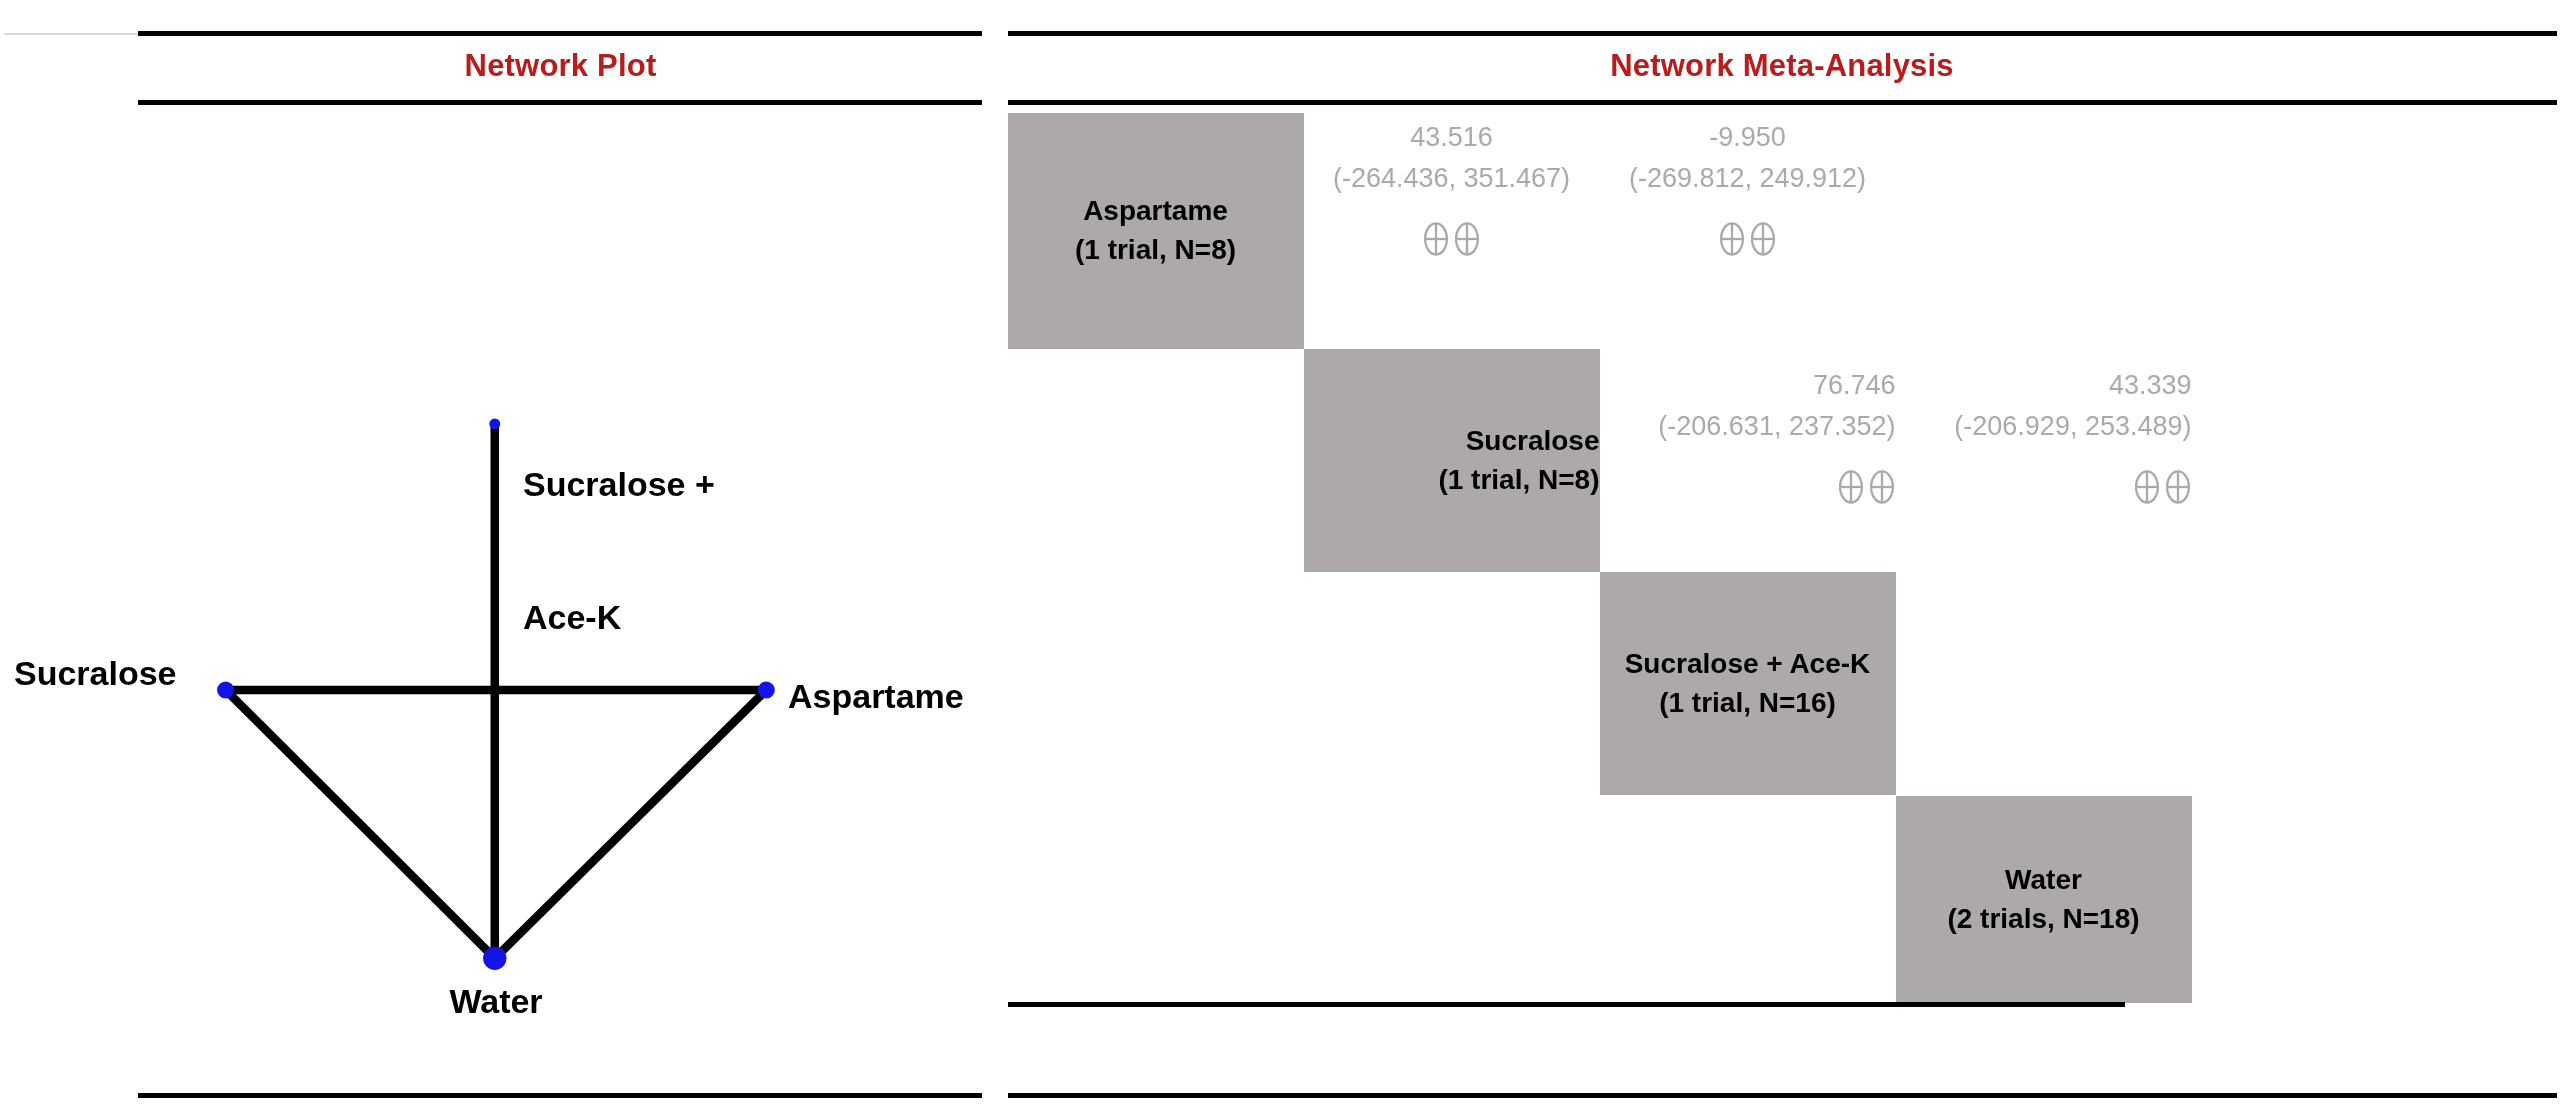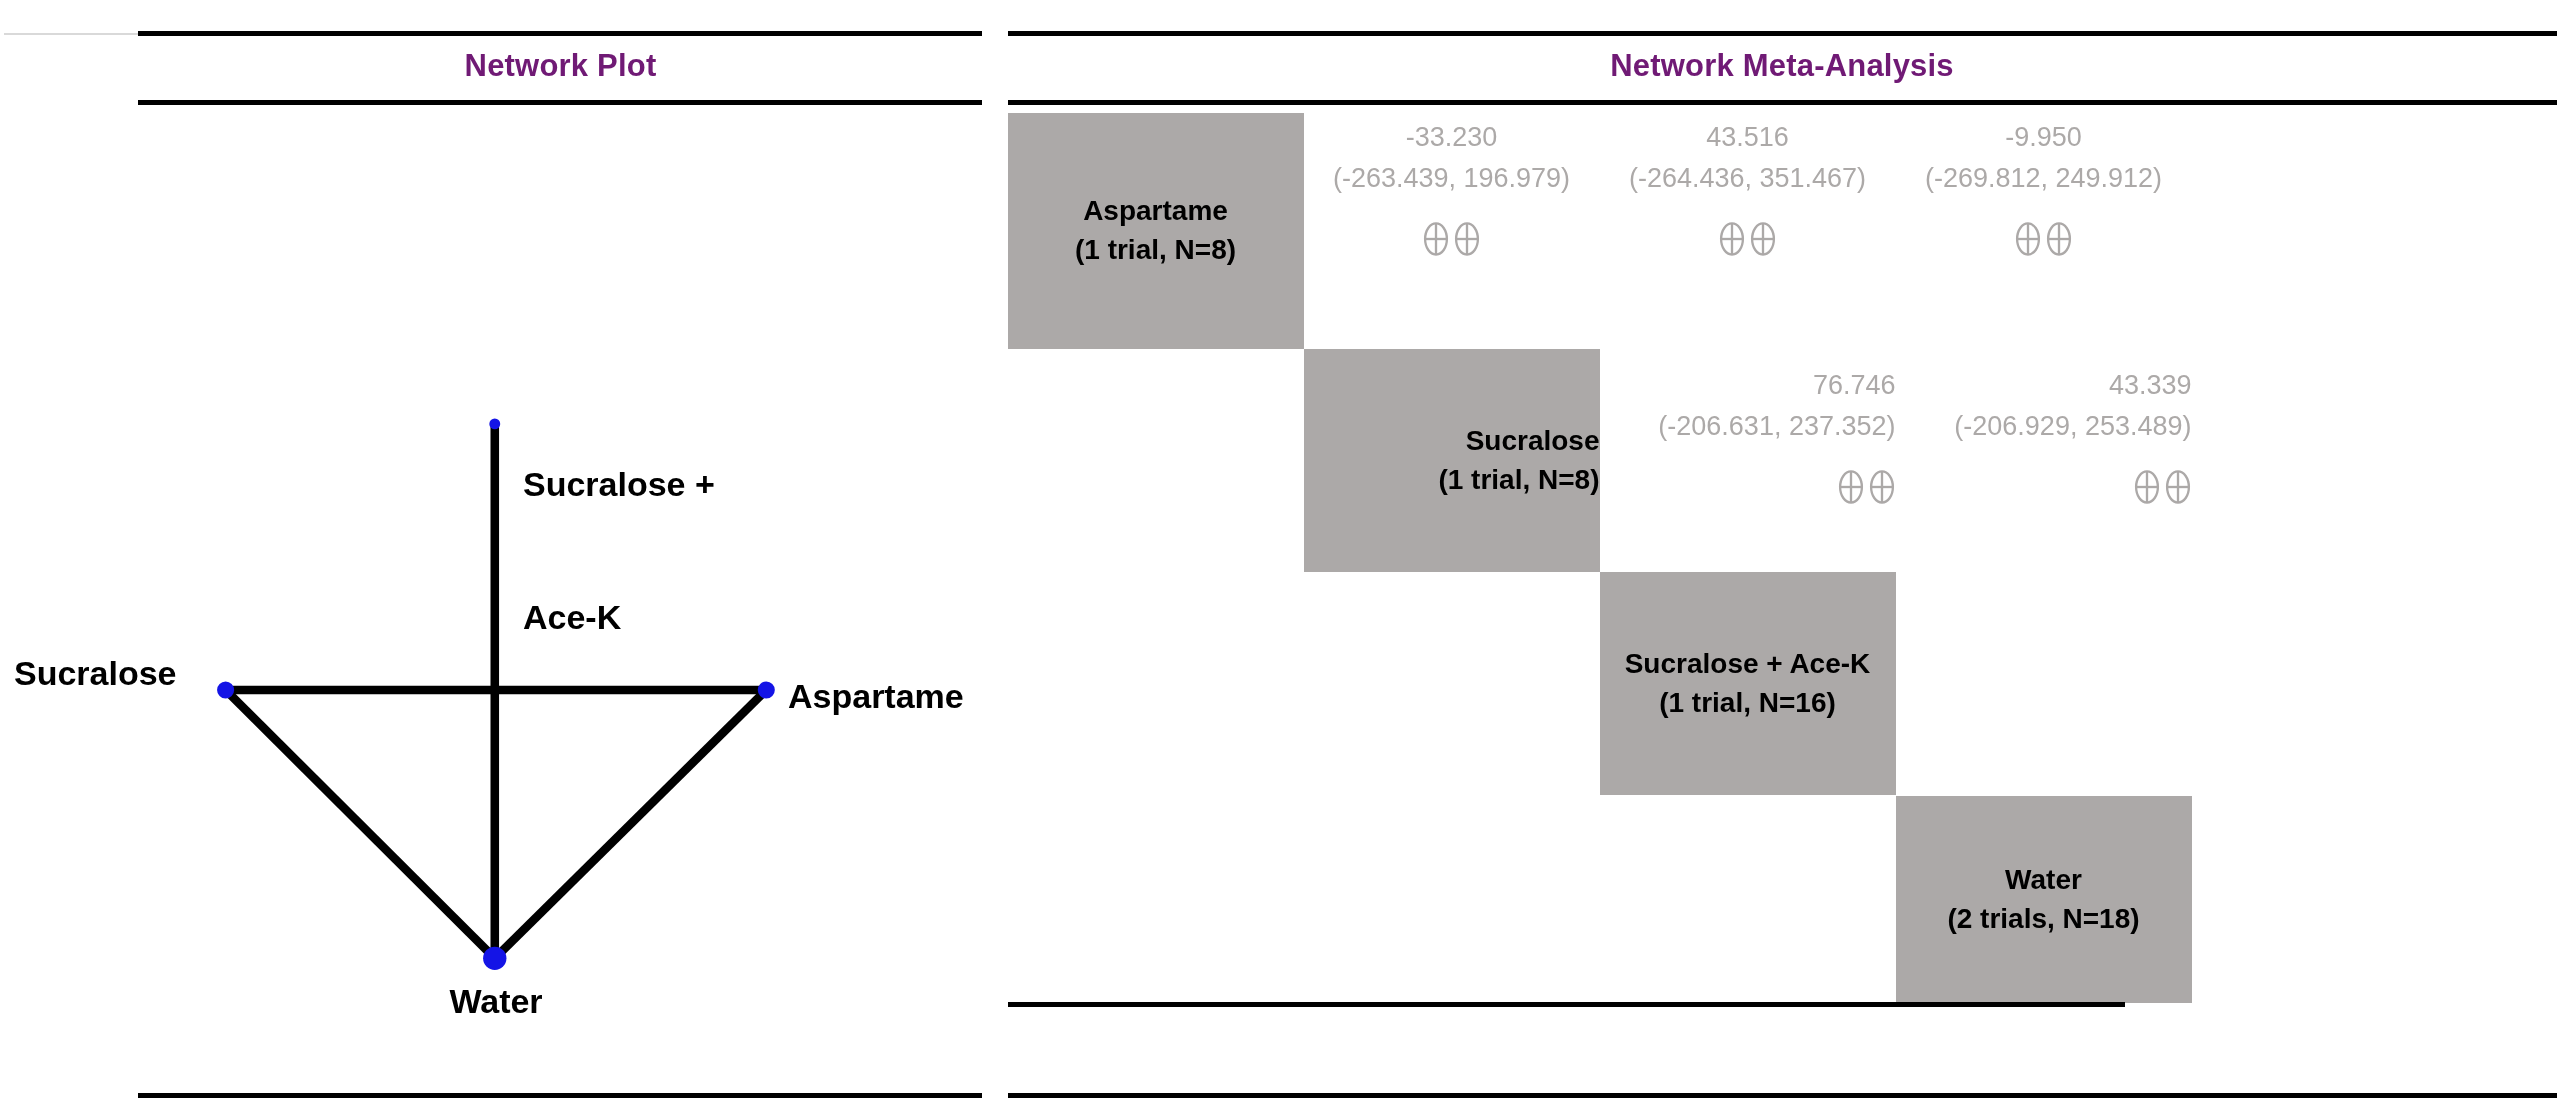--- a/index.html
+++ b/index.html
@@ -36,21 +36,21 @@
     height: 2.3px;
   }
 
   
   .panel-title {
     position: absolute;
     text-align: center;
     font-weight: bold;
     font-size: 31px;
     letter-spacing: 0.2px;
-    color: #701a75;
+    color: #b91c1c;
     line-height: 1.1;
   }
 
   
   #left-panel { position: absolute; left: 0; top: 0; width: 988px; height: 1120px; }
 
   .net-caption {
     position: absolute;
     left: 140px;
     top: 136px;
@@ -206,36 +206,20 @@
 
     <div class="rule-thick" style="left:19.5px; top:100px; width:1549px;"></div>
 
     <div id="league-table">
         <div class="league-row row-1">
           <div class="cell diag">
             <div class="d-line">Aspartame</div>
             <div class="d-line">(1 trial, N=8)</div>
           </div>
           <div class="cell est">
-            <div class="est-point">-33.230</div>
-            <div class="est-ci">(-263.439, 196.979)</div>
-            <div class="est-grade">
-              <svg width="28" height="36" viewBox="0 0 36 46" class="grade-icon">
-                <ellipse cx="18" cy="23" rx="14" ry="20" fill="none" stroke="#aca9a8" stroke-width="3"></ellipse>
-                <line x1="4" y1="23" x2="32" y2="23" stroke="#aca9a8" stroke-width="3"></line>
-                <line x1="18" y1="3" x2="18" y2="43" stroke="#aca9a8" stroke-width="3"></line>
-              </svg>
-              <svg width="28" height="36" viewBox="0 0 36 46" class="grade-icon">
-                <ellipse cx="18" cy="23" rx="14" ry="20" fill="none" stroke="#aca9a8" stroke-width="3"></ellipse>
-                <line x1="4" y1="23" x2="32" y2="23" stroke="#aca9a8" stroke-width="3"></line>
-                <line x1="18" y1="3" x2="18" y2="43" stroke="#aca9a8" stroke-width="3"></line>
-              </svg>
-            </div>
-          </div>
-          <div class="cell est">
             <div class="est-point">43.516</div>
             <div class="est-ci">(-264.436, 351.467)</div>
             <div class="est-grade">
               <svg width="28" height="36" viewBox="0 0 36 46" class="grade-icon">
                 <ellipse cx="18" cy="23" rx="14" ry="20" fill="none" stroke="#aca9a8" stroke-width="3"></ellipse>
                 <line x1="4" y1="23" x2="32" y2="23" stroke="#aca9a8" stroke-width="3"></line>
                 <line x1="18" y1="3" x2="18" y2="43" stroke="#aca9a8" stroke-width="3"></line>
               </svg>
               <svg width="28" height="36" viewBox="0 0 36 46" class="grade-icon">
                 <ellipse cx="18" cy="23" rx="14" ry="20" fill="none" stroke="#aca9a8" stroke-width="3"></ellipse>

